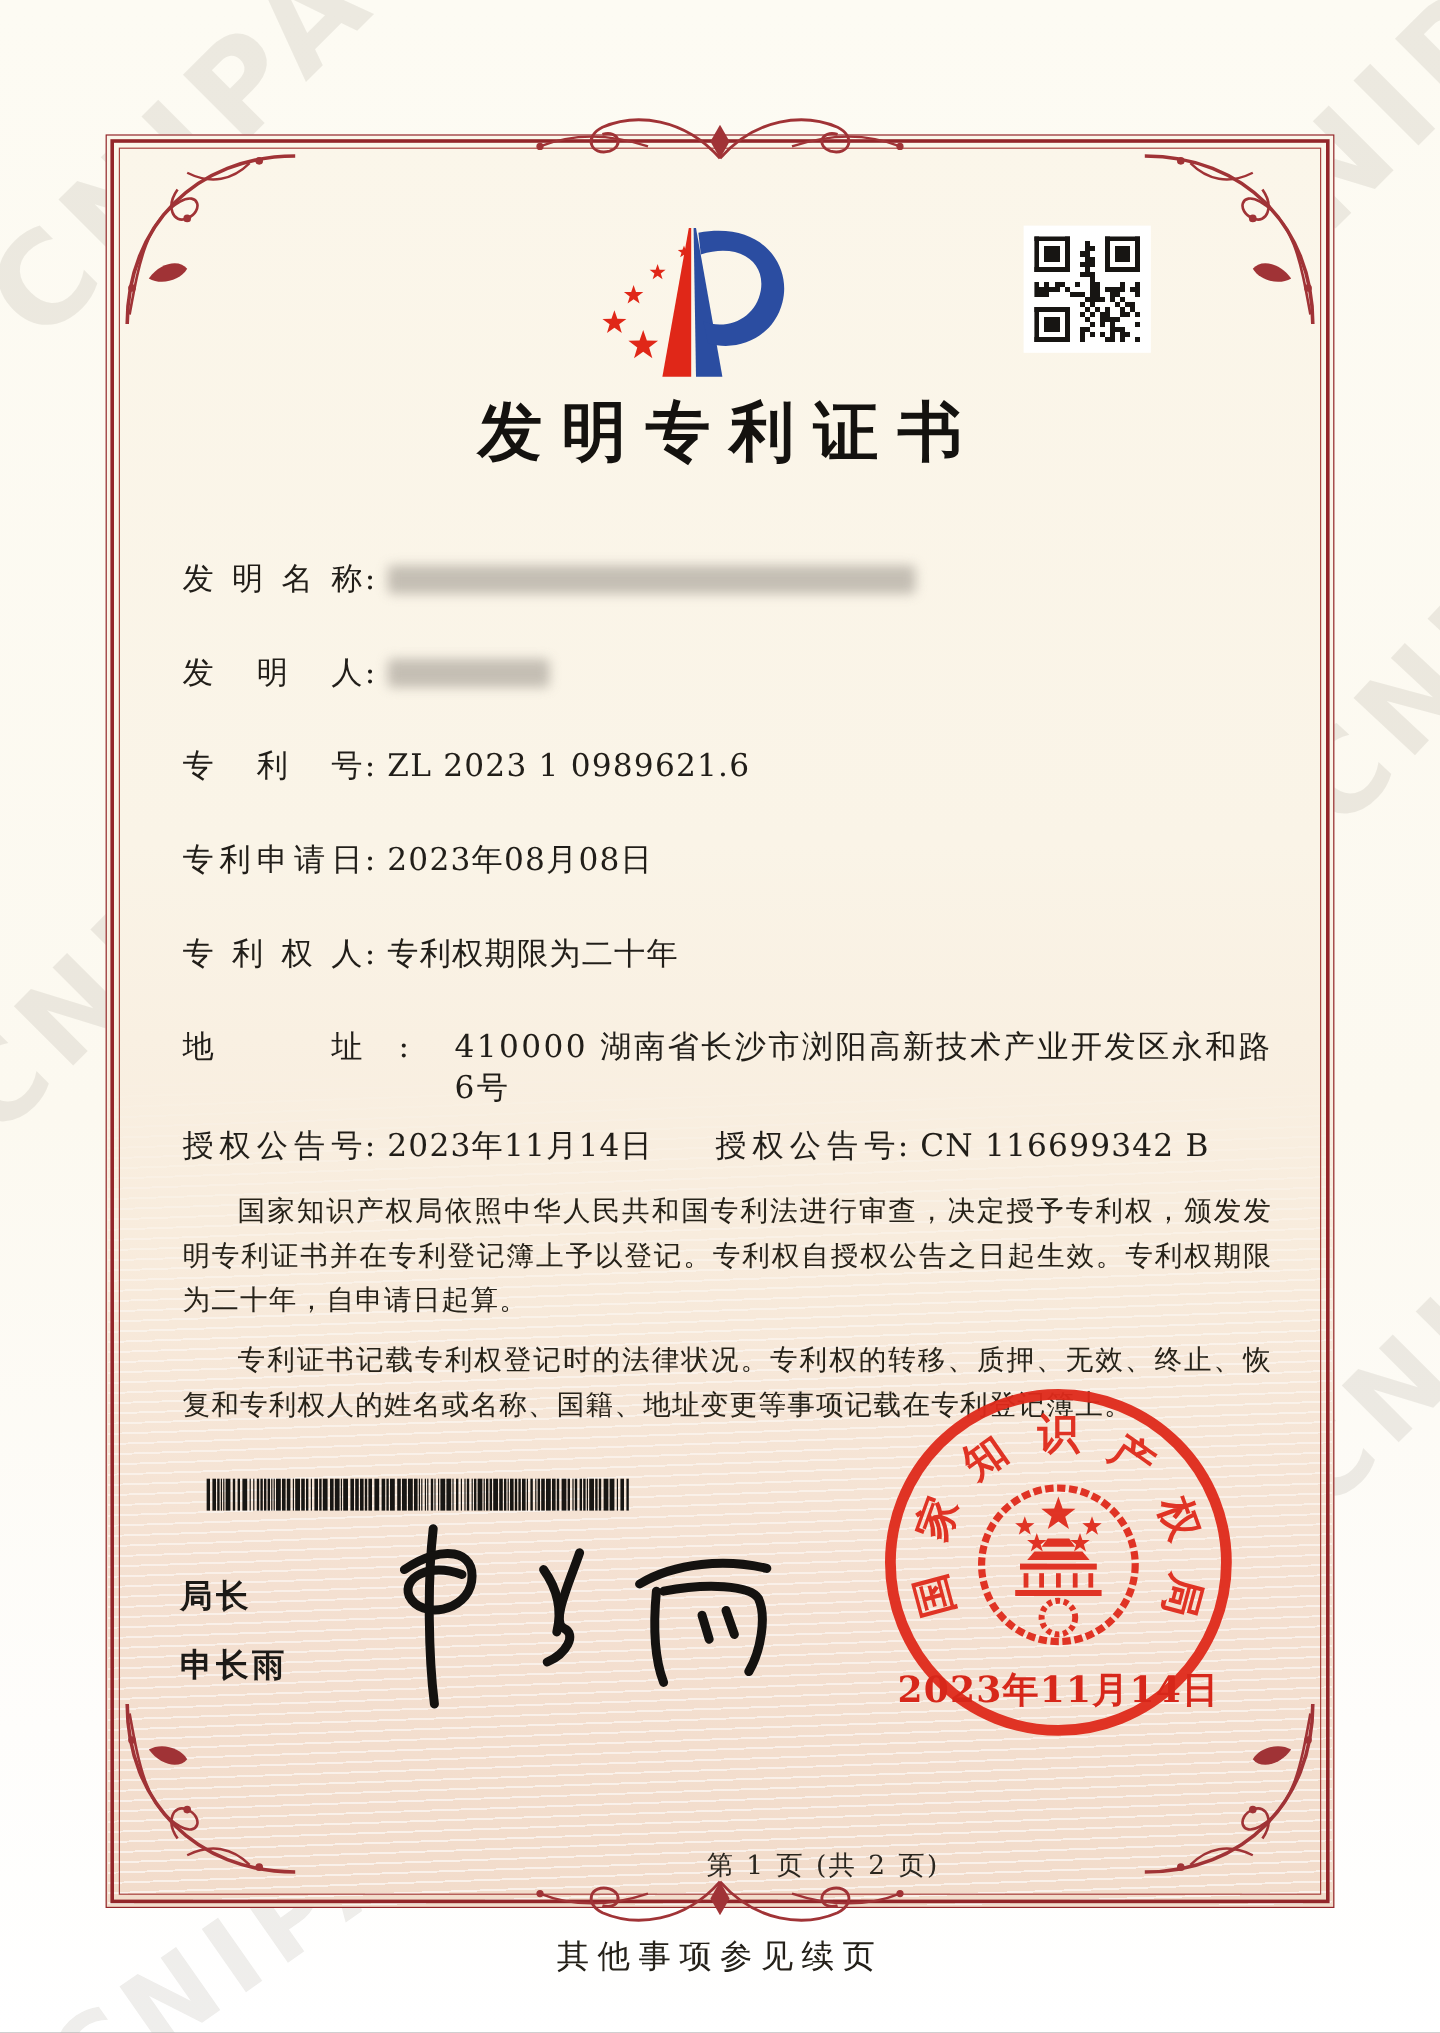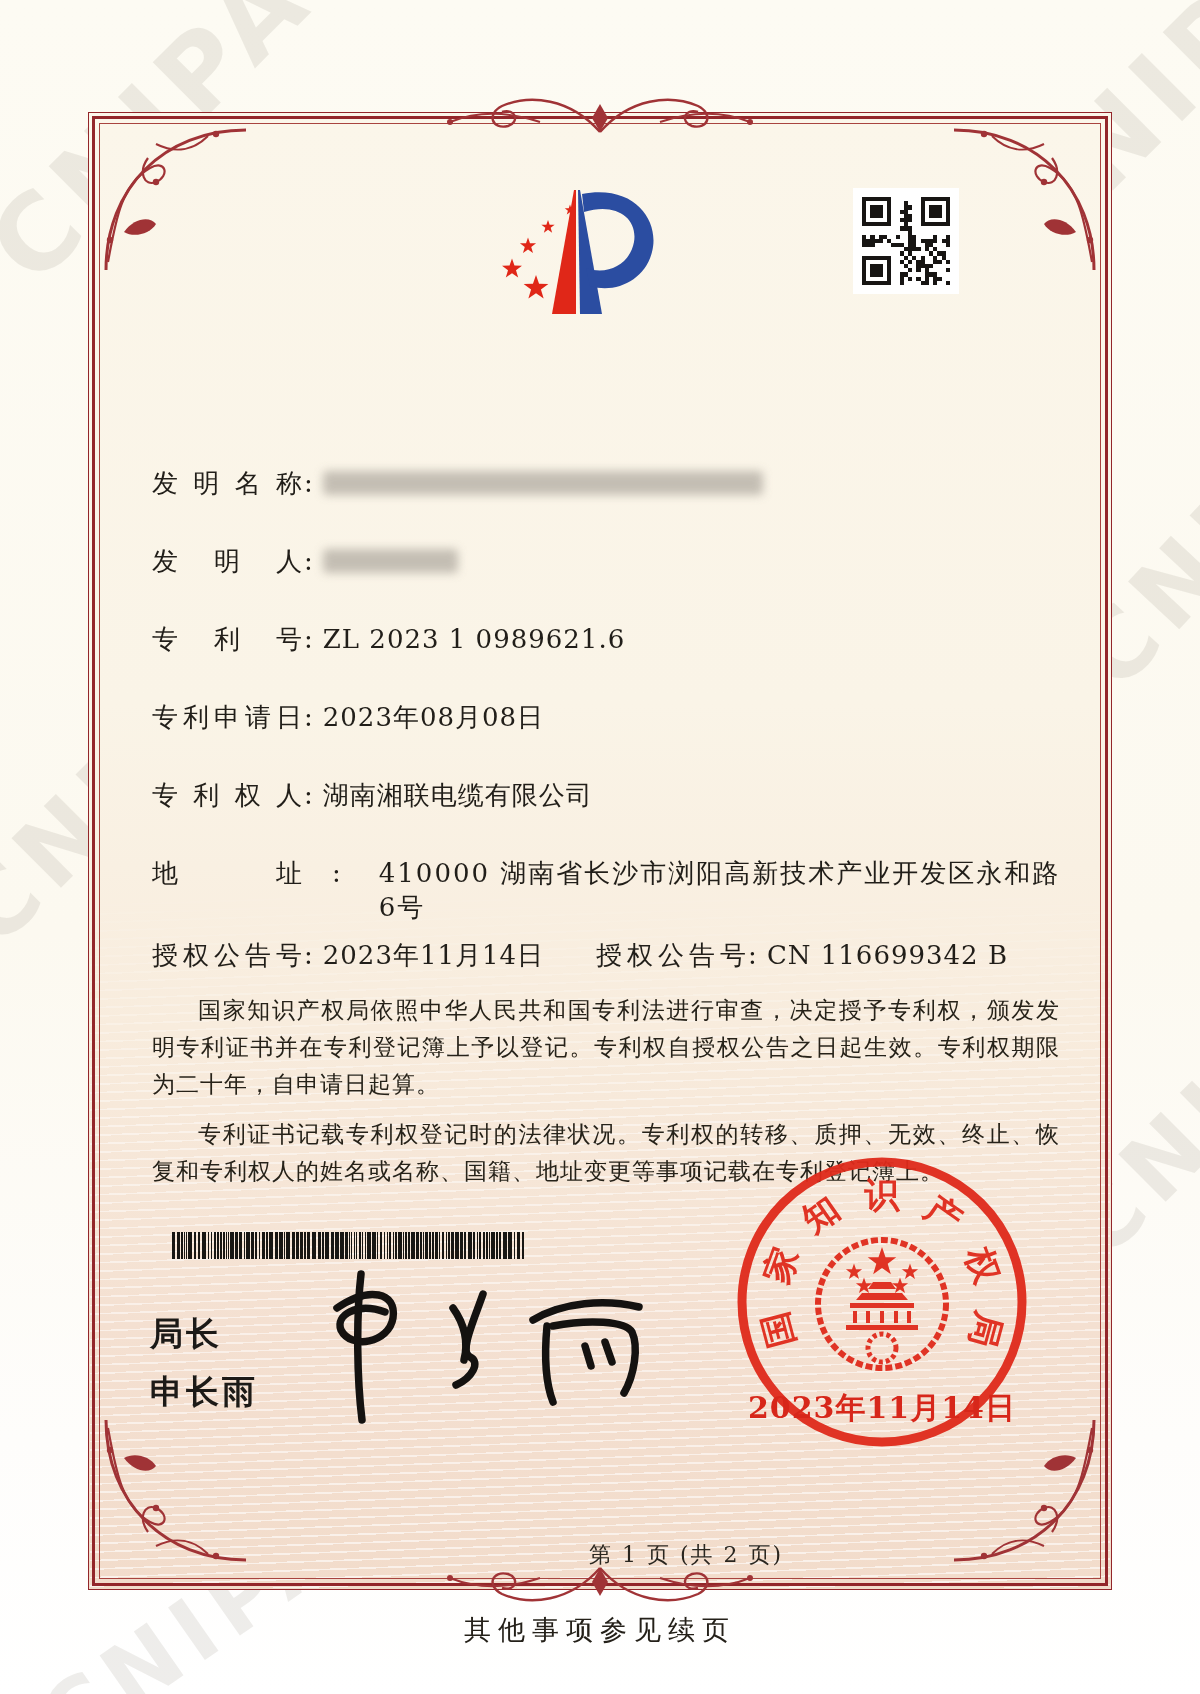--- a/index.html
+++ b/index.html
@@ -66,21 +66,21 @@
 
   
   .legal{position:absolute;z-index:6;left:152px;top:992px;width:908px;font-size:23px;
     line-height:37px;color:#262219;letter-spacing:1px;text-align:justify;}
   .legal p{text-indent:2em;margin-bottom:13px;}
 
   
   .barcode{position:absolute;z-index:6;left:172px;top:1232px;width:360px;height:27px;}
   .barcode svg{width:100%;height:100%;fill:#181613;}
   .official{position:absolute;z-index:6;left:150px;font-family:Liberation Sans, sans-serif;font-weight:bold;
-    font-size:33px;color:#1c1a17;letter-spacing:3px;}
+    font-size:27px;color:#1c1a17;letter-spacing:3px;}
   .official.role{top:1312px;}
   .official.name{top:1370px;}
   .signature{position:absolute;z-index:7;left:295px;top:1258px;width:390px;height:185px;}
   .signature path{fill:none;stroke:#141210;stroke-width:7.5;stroke-linecap:round;stroke-linejoin:round;}
 
   
   .seal{position:absolute;z-index:7;left:732px;top:1152px;width:300px;height:300px;opacity:.95;}
   .seal svg{position:absolute;inset:0;width:100%;height:100%;}
   .seal-arc{position:absolute;inset:0;}
   .seal-arc span{position:absolute;left:50%;top:50%;font-size:35px;font-weight:700;color:var(--seal-red);
@@ -382,20 +382,21 @@
         <rect x="2" y="18" width="1" height="1"></rect>
         <rect x="3" y="16" width="1" height="1"></rect>
         <rect x="3" y="17" width="1" height="1"></rect>
         <rect x="3" y="18" width="1" height="1"></rect>
         <rect x="4" y="16" width="1" height="1"></rect>
         <rect x="4" y="17" width="1" height="1"></rect>
         <rect x="4" y="18" width="1" height="1"></rect>
       </svg>
   </div>
 
+  <div class="title">发明专利证书</div>
 
   <div class="fields">
     <div class="frow">
       <span class="flabel">发明名称</span>
         <span class="fcolon">:</span>
       <span class="redact name"></span>
     </div>
     <div class="frow">
       <span class="flabel">发明人</span>
         <span class="fcolon">:</span>
@@ -407,21 +408,21 @@
       <span class="fvalue">ZL 2023 1 0989621.6</span>
     </div>
     <div class="frow">
       <span class="flabel">专利申请日</span>
         <span class="fcolon">:</span>
       <span class="fvalue">2023年08月08日</span>
     </div>
     <div class="frow">
       <span class="flabel">专利权人</span>
         <span class="fcolon">:</span>
-      <span class="fvalue">湖南湘联电缆有限公司</span>
+      <span class="fvalue">专利权期限为二十年</span>
     </div>
     <div class="frow" style="margin-bottom:14px;gap:28px;">
       <span class="flabel">地址</span>
         <span class="fcolon">:</span>
       <span class="fvalue fvalue-address">410000 湖南省长沙市浏阳高新技术产业开发区永和路6号</span>
     </div>
     <div class="frow pair">
       <span class="flabel">授权公告号</span>
         <span class="fcolon">:</span>
       <span class="fvalue">2023年11月14日</span>

